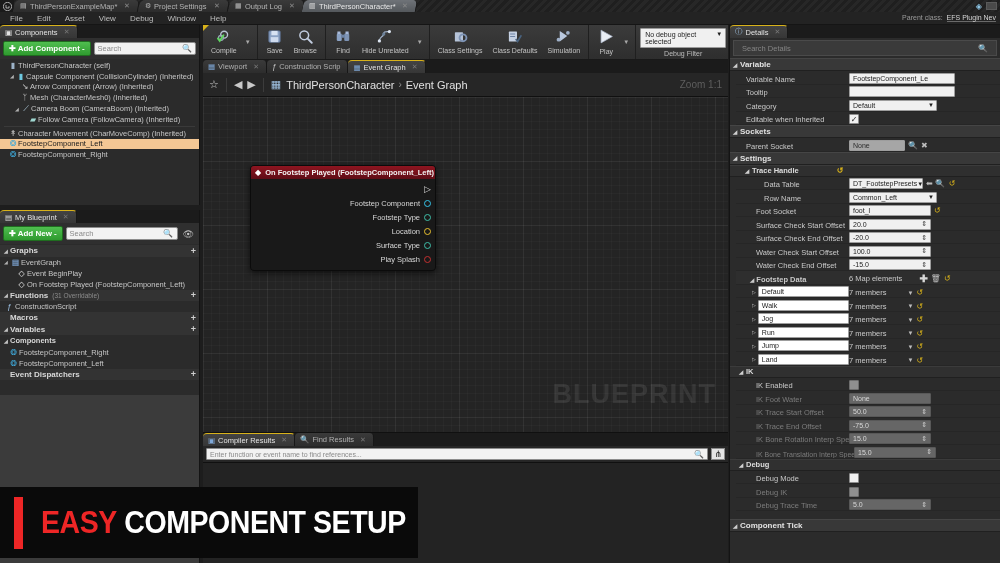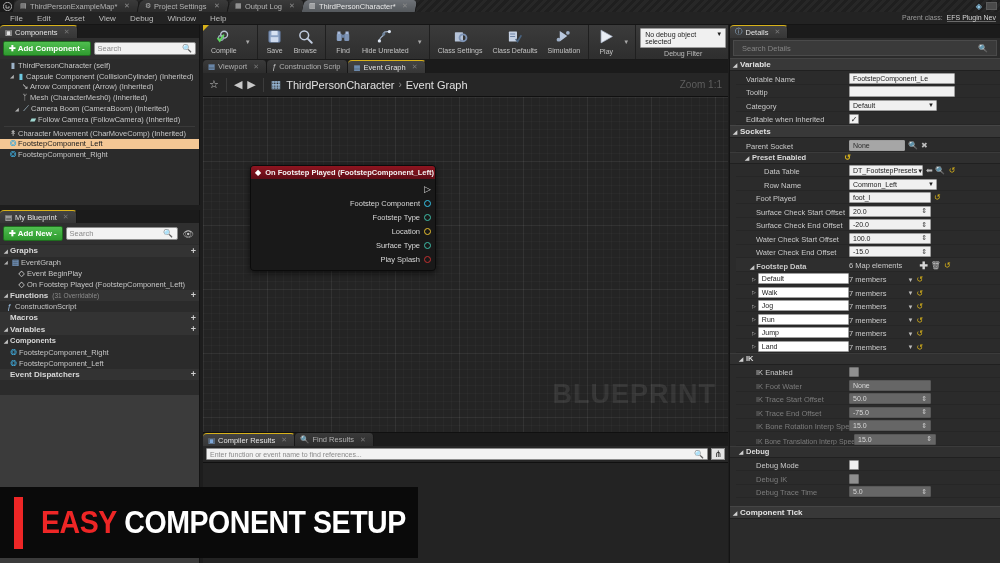--- a/index.html
+++ b/index.html
@@ -786,25 +786,29 @@
       </div>
       <div class="prow">
         <span class="pname">Parent Socket</span>
         <span class="pval">
           <span class="vinput gray" style="width:56px">None</span>
           <span class="micon">🔍</span>
           <span class="micon">✖</span>
         </span>
       </div>
 
+      <div class="cat-head">
+        <span class="arw">◢</span>
+        <span>Settings</span>
+      </div>
 
 
       <div class="cat-head sub-head" style="background:#2f2f2f">
         <span class="arw" style="margin-left:12px">◢</span>
-        <span>Preset Enabled</span>
+        <span>Trace Handle</span>
         <span class="micon yellow" style="margin-left:38px">↺</span>
       </div>
       <div class="prow">
         <span class="pname i3">Data Table</span>
         <span class="pval">
           <span class="vcombo" style="width:74px">
             <span>DT_FootstepPresets</span>
             <span class="c">▼</span>
           </span>
           <span class="micon">⬅</span>
@@ -815,21 +819,21 @@
       <div class="prow">
         <span class="pname i3">Row Name</span>
         <span class="pval">
           <span class="vcombo wide">
             <span>Common_Left</span>
             <span class="c">▼</span>
           </span>
         </span>
       </div>
       <div class="prow">
-        <span class="pname i2">Foot Played</span>
+        <span class="pname i2">Foot Socket</span>
         <span class="pval">
           <span class="vinput">foot_l</span>
           <span class="micon yellow">↺</span>
         </span>
       </div>
       <div class="prow">
         <span class="pname i2">Surface Check Start Offset</span>
         <span class="pval">
           <span class="vinput num">
             <span>20.0</span>

